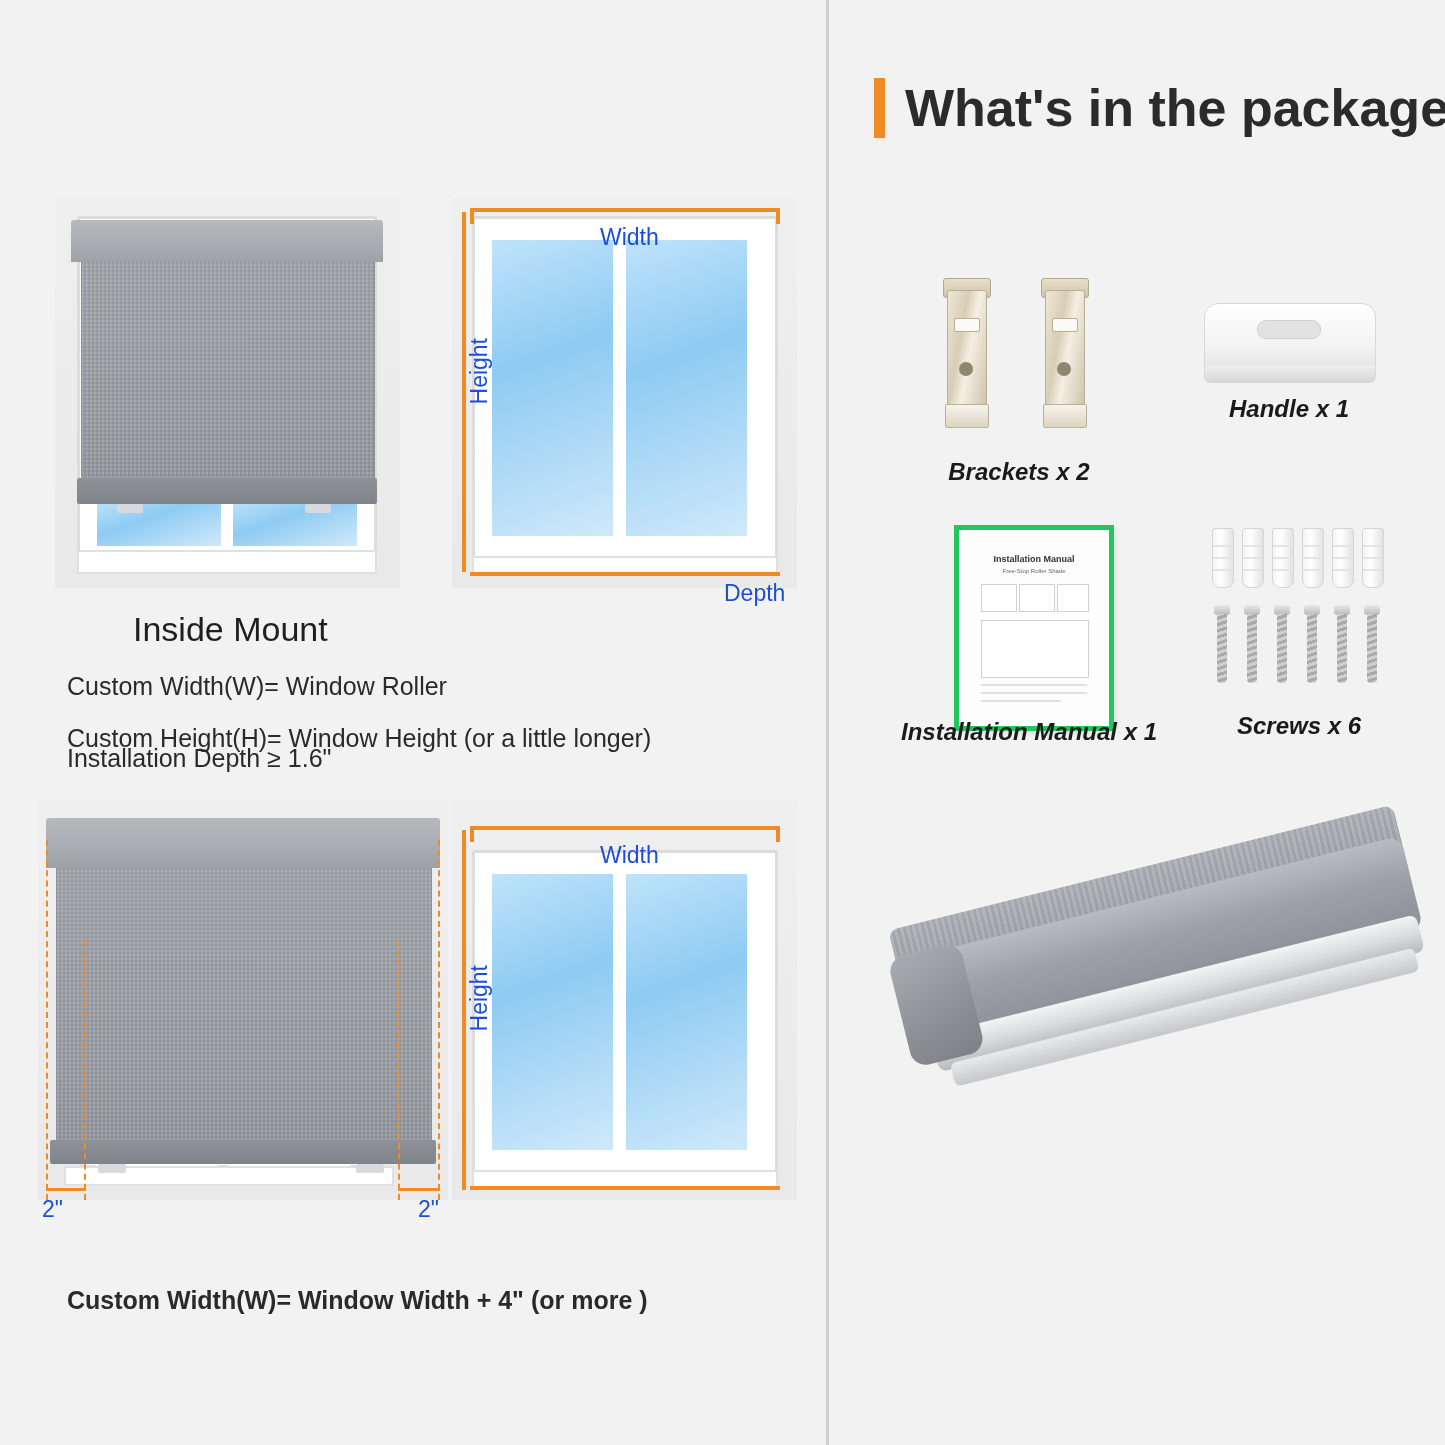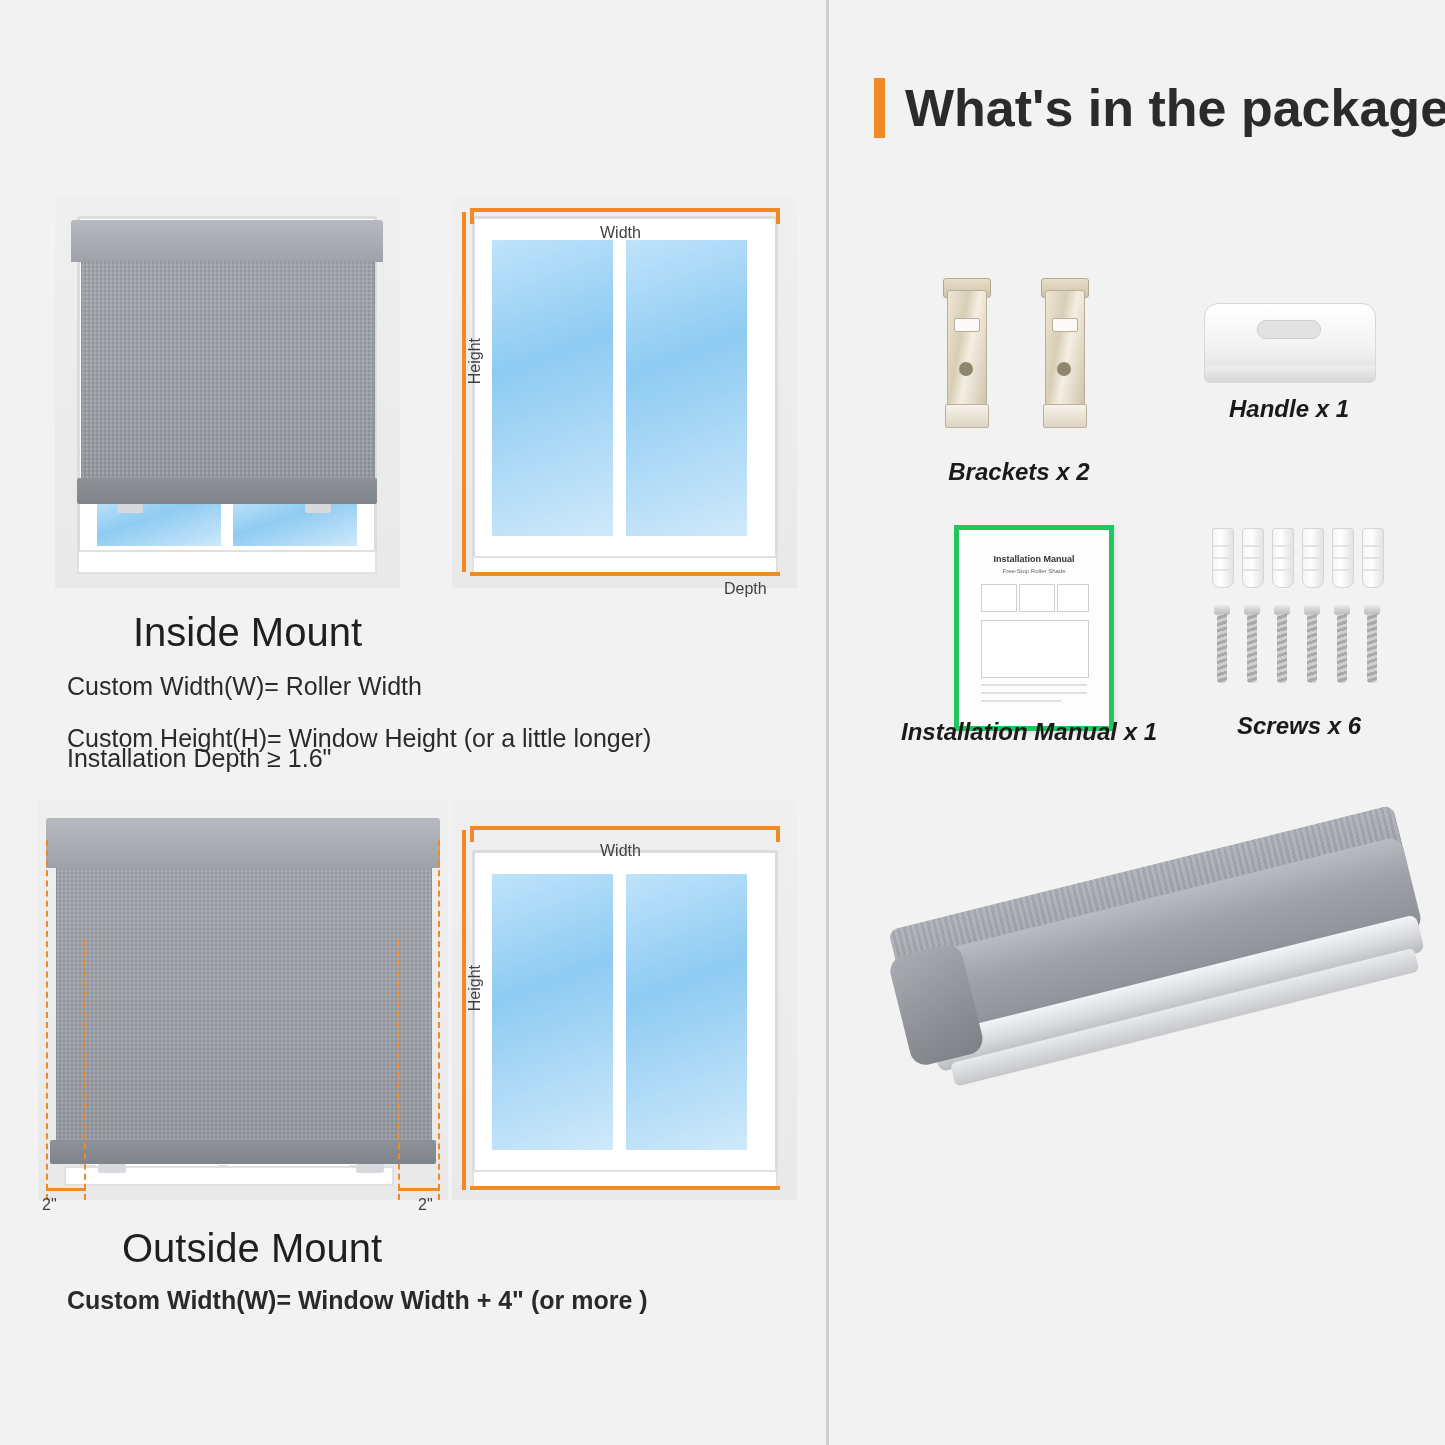--- a/index.html
+++ b/index.html
@@ -112,34 +112,34 @@
   .meas-line {
     position: absolute;
     background: #f08a24;
   }
   .meas-dash-v {
     position: absolute;
     border-left: 2px dashed #f08a24;
   }
   .meas-label {
     position: absolute;
-    font-size: 16px;
-    color: #404040;
+    font-size: 23px;
+    color: #1d4ed8;
     font-weight: 500;
     background: transparent;
     white-space: nowrap;
   }
   .meas-label.vertical {
     writing-mode: vertical-rl;
     transform: rotate(180deg);
   }
 
   .mount-title {
     position: absolute;
-    font-size: 40px;
+    font-size: 34px;
     color: #1f1f1f;
     font-weight: normal;
     white-space: nowrap;
     text-align: center;
   }
   .mount-line {
     position: absolute;
     font-size: 25px;
     color: #2a2a2a;
     white-space: nowrap;
@@ -327,21 +327,21 @@
       <div class="meas-label" style="left:148px; top:26px;">Width</div>
 
       <div class="meas-line" style="left:10px; top:14px; width:4px; height:360px;"></div>
       <div class="meas-label vertical" style="left:14px; top:140px;">Height</div>
 
       <div class="meas-line" style="left:18px; top:374px; width:310px; height:4px;"></div>
       <div class="meas-label" style="left:272px; top:382px;">Depth</div>
     </div>
 
     <div class="mount-title" style="left:133px; top:610px;">Inside Mount</div>
-    <div class="mount-line" style="left:67px; top:672px;">Custom Width(W)= Roller Width</div>
+    <div class="mount-line" style="left:67px; top:672px;">Custom Width(W)= Window Roller</div>
     <div class="mount-line" style="left:67px; top:724px;">Custom Height(H)= Window Height (or a little longer)</div>
     <div class="mount-line" style="left:67px; top:744px;">Installation Depth ≥ 1.6"</div>
 
     <div class="blind-box" style="left:38px; top:800px; width:410px; height:400px;">
       <div class="wall"></div>
       <div class="win-frame" style="left:42px; top:150px; width:290px; height:218px;"></div>
       <div class="win-pane" style="left:58px; top:348px; width:122px; height:18px;"></div>
       <div class="win-pane" style="left:190px; top:348px; width:122px; height:18px;"></div>
       <div class="sill" style="left:26px; top:366px; width:330px; height:20px;"></div>
 
@@ -373,21 +373,20 @@
       <div class="meas-line" style="left:18px; top:26px; width:4px; height:16px;"></div>
       <div class="meas-line" style="left:324px; top:26px; width:4px; height:16px;"></div>
       <div class="meas-label" style="left:148px; top:42px;">Width</div>
 
       <div class="meas-line" style="left:10px; top:30px; width:4px; height:360px;"></div>
       <div class="meas-label vertical" style="left:14px; top:165px;">Height</div>
 
       <div class="meas-line" style="left:18px; top:386px; width:310px; height:4px;"></div>
     </div>
 
-    <div class="mount-title" style="left:122px; top:1226px;">Outside Mount</div>
     <div class="mount-line" style="left:67px; top:1286px;font-weight:bold;">Custom Width(W)= Window Width + 4" (or more )</div>
   </div>
 
   <div class="right-col">
 
     <div class="sec-head" style="left:45px; top:78px;">
       <div class="sec-bar"></div>
       <div class="sec-title">What's in the package</div>
     </div>
 

